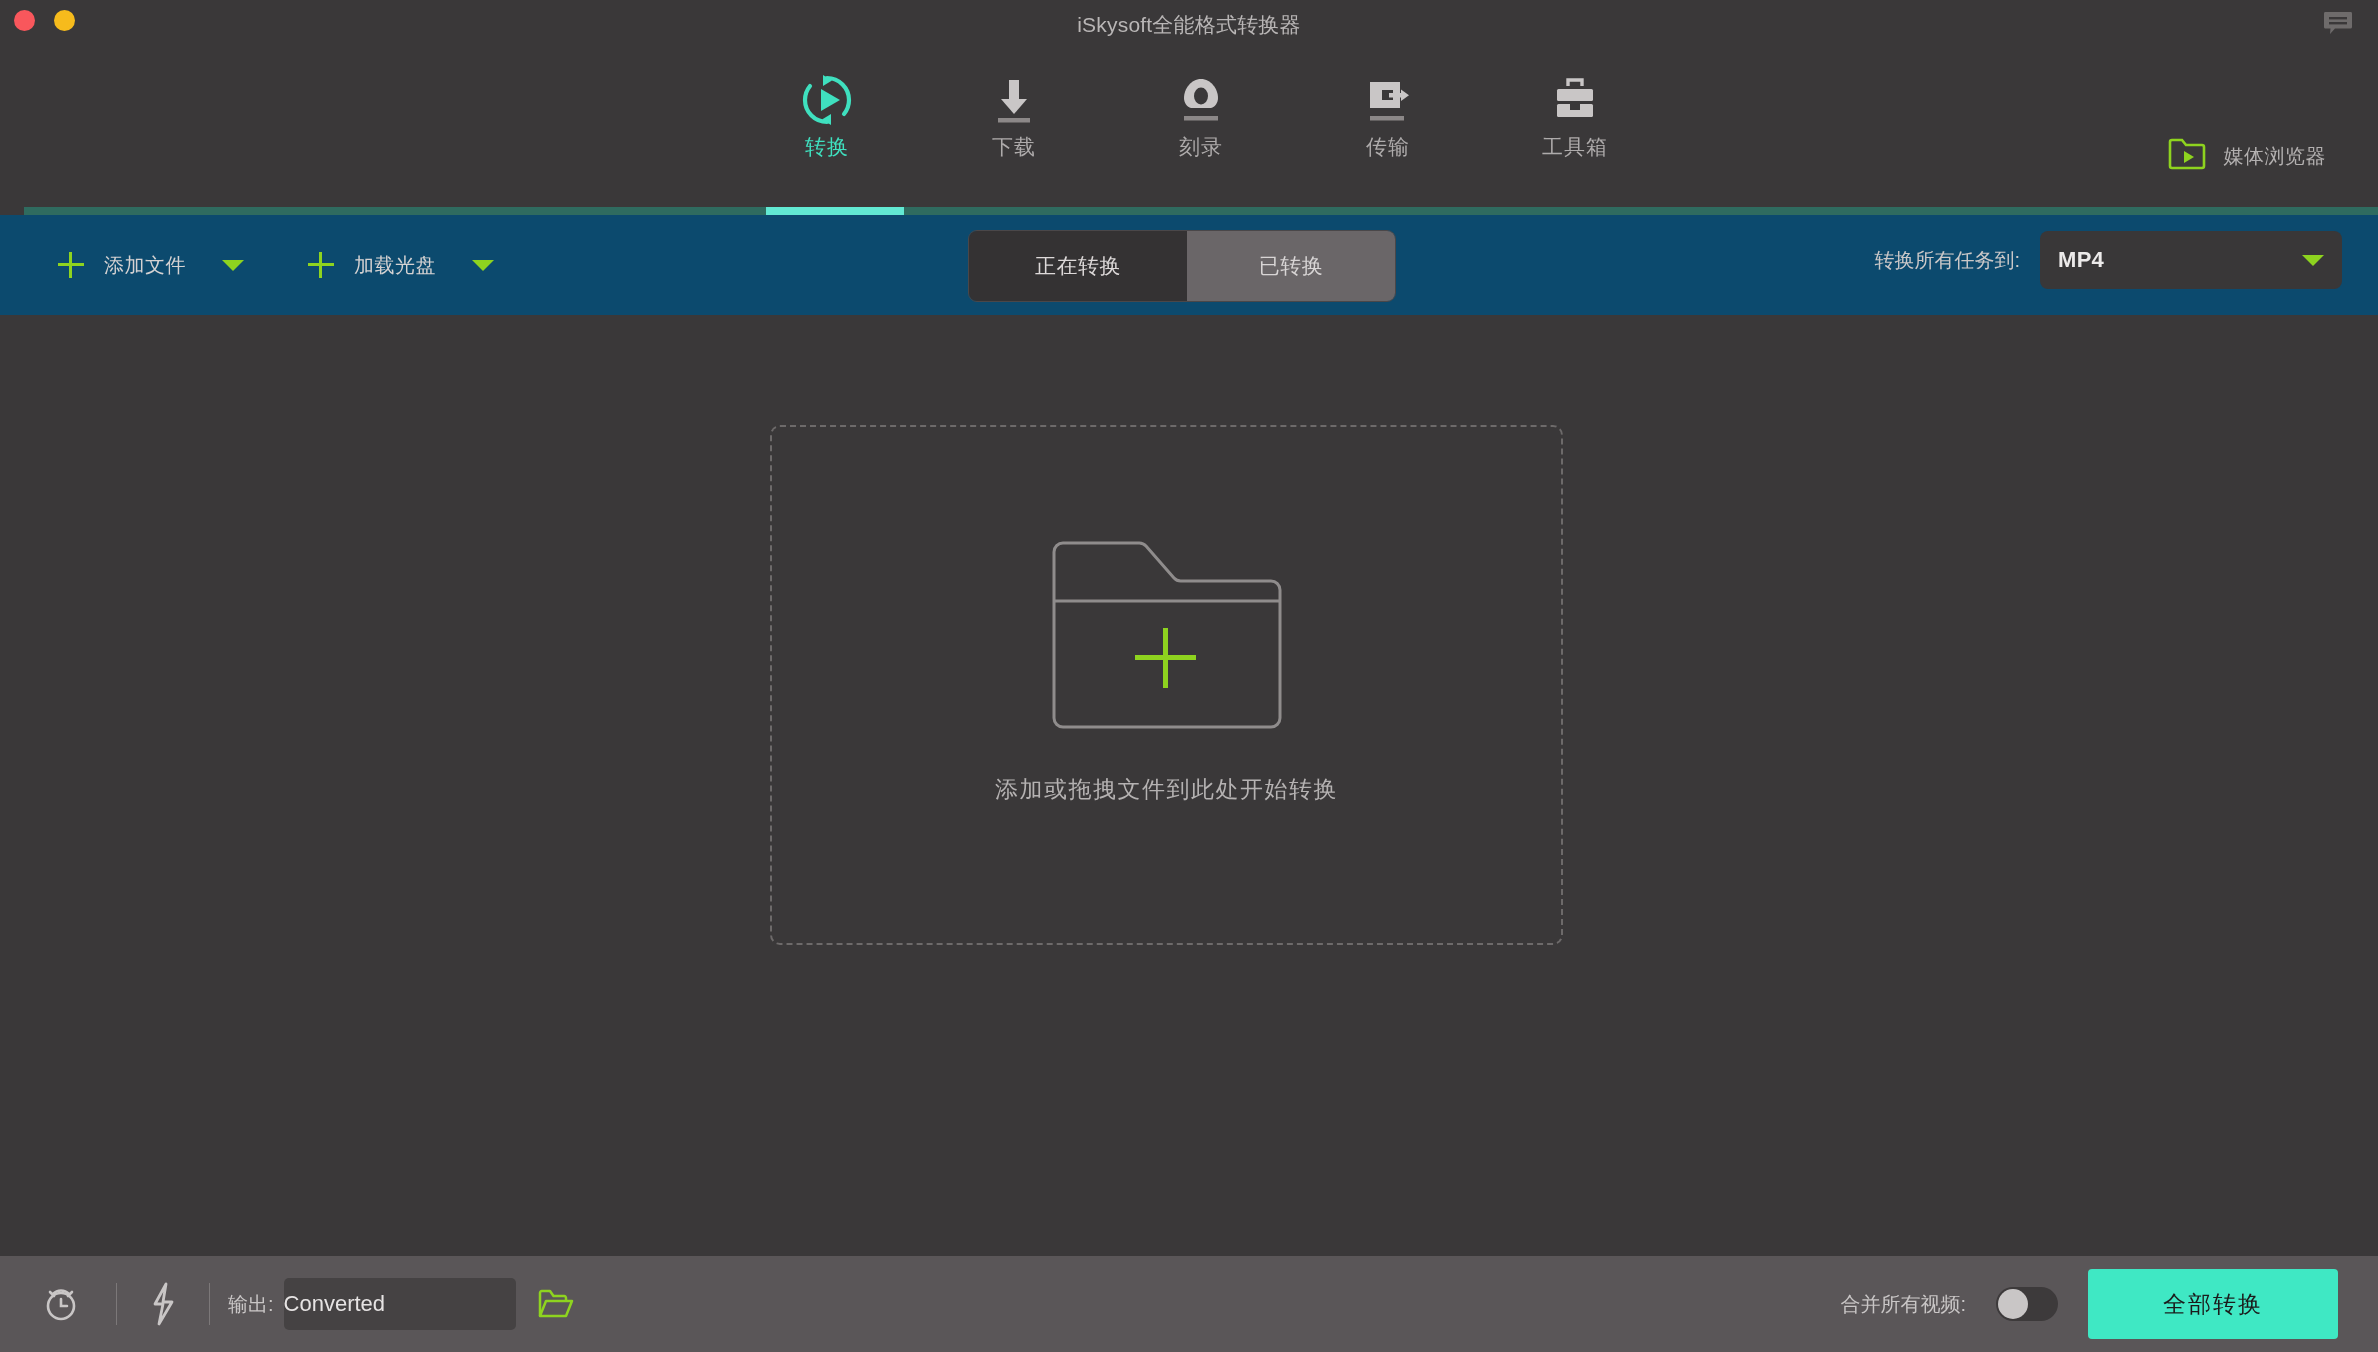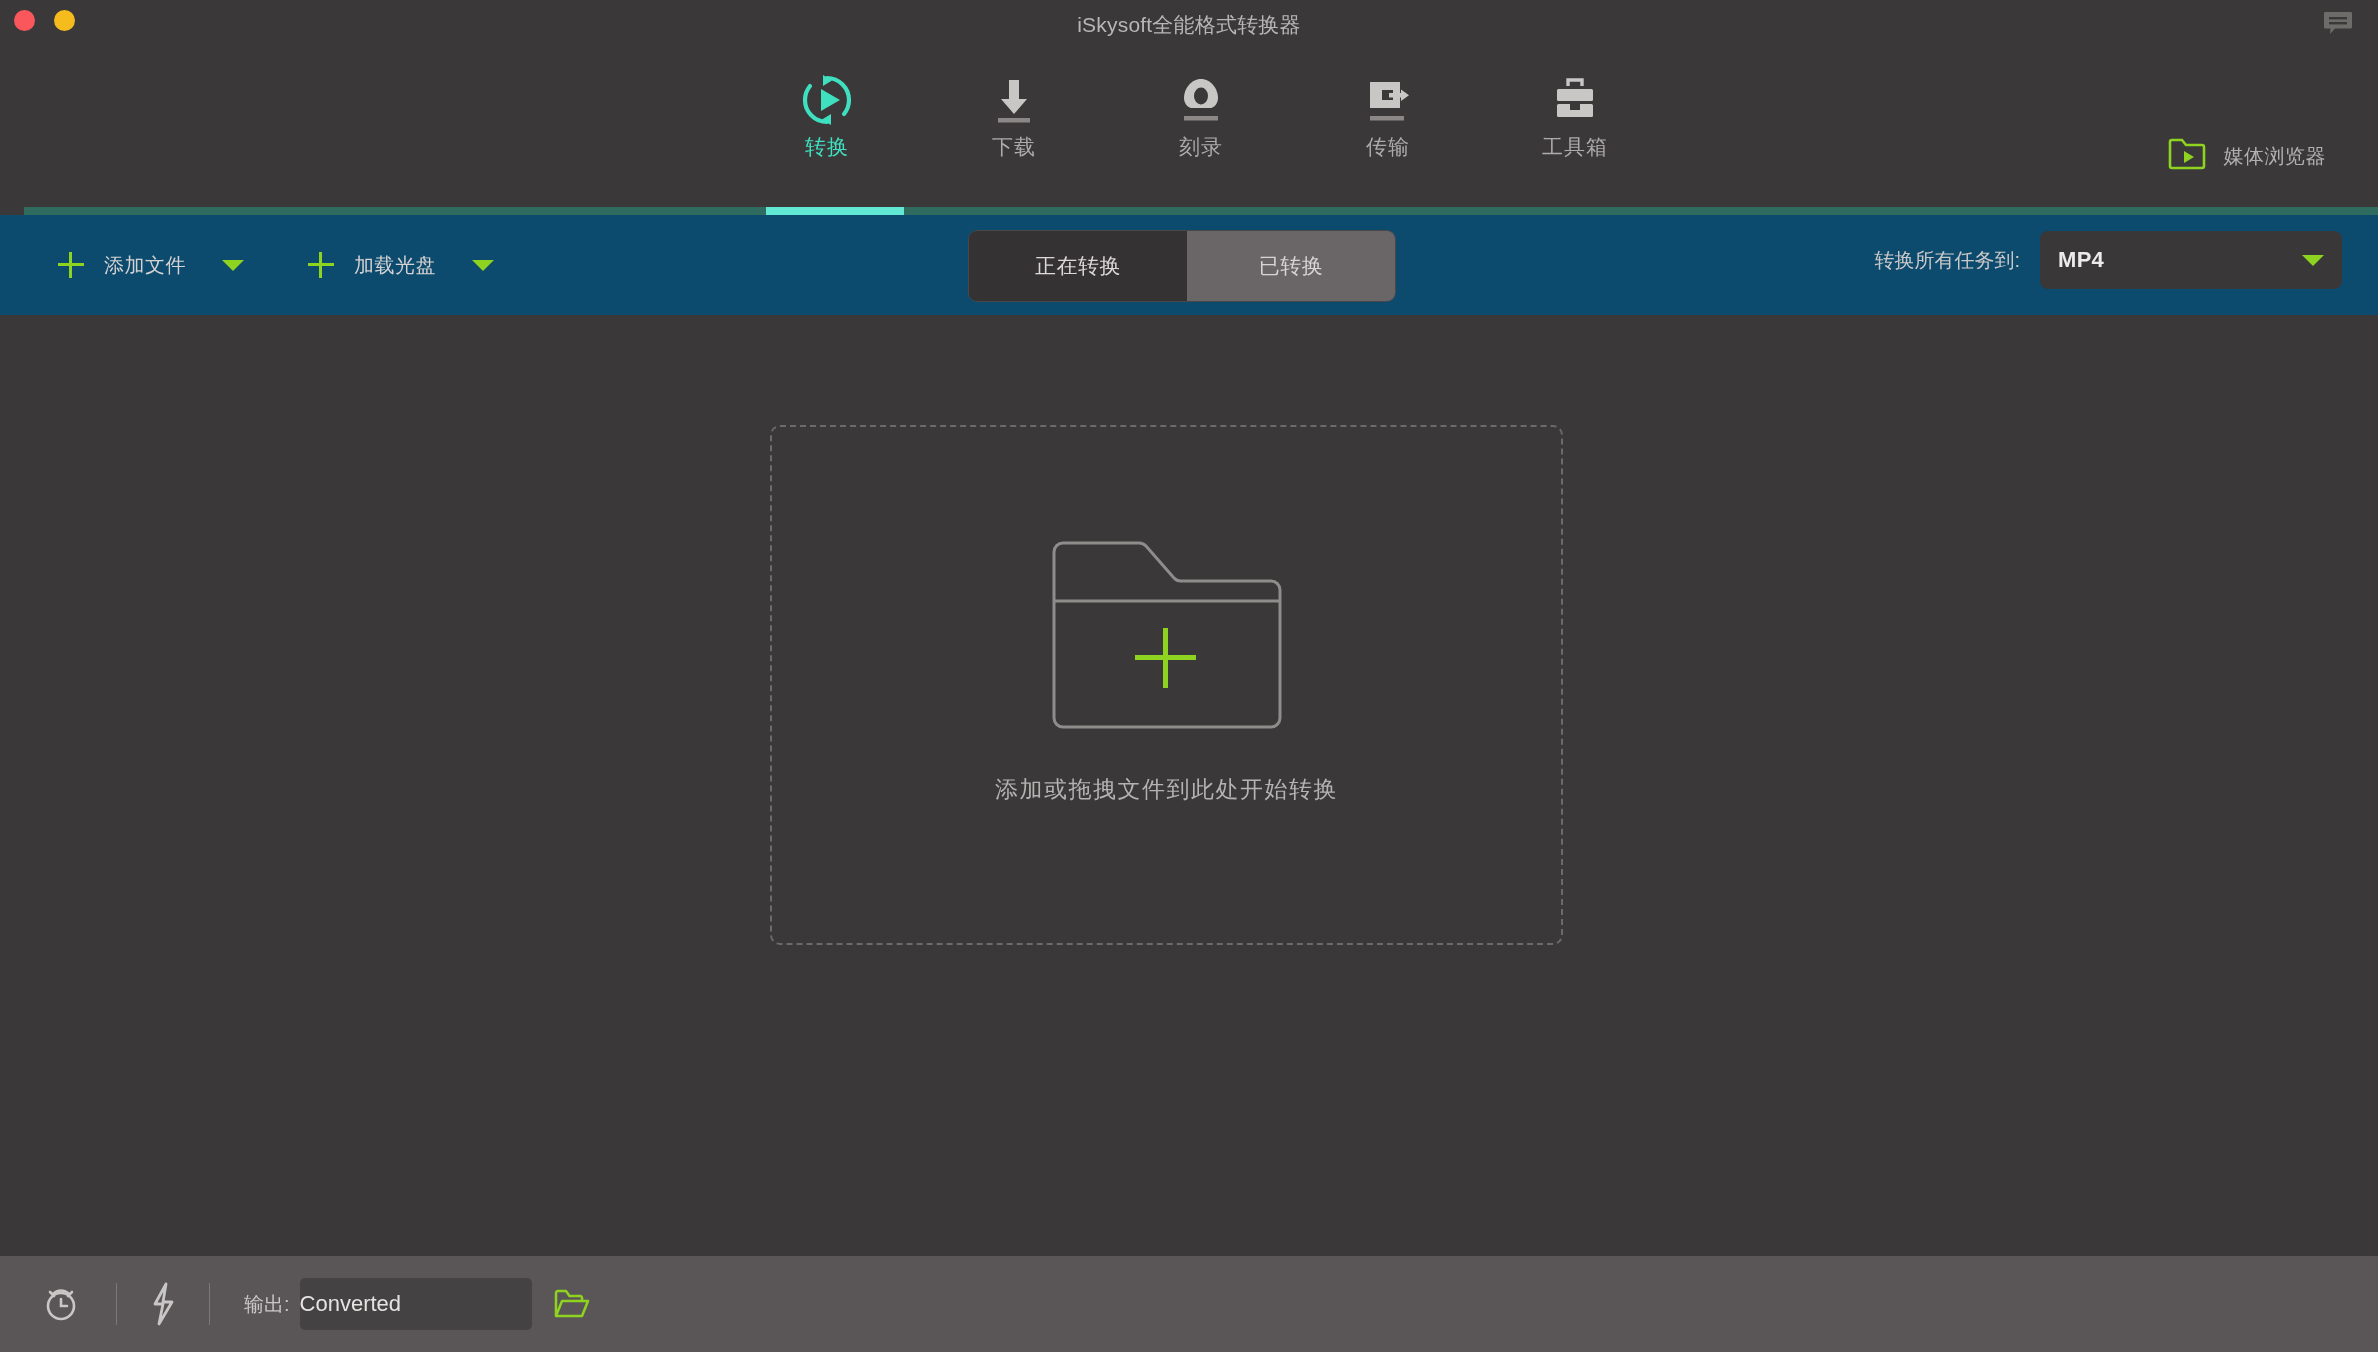--- a/index.html
+++ b/index.html
@@ -382,30 +382,37 @@
       <div class="vdiv" style="margin-left: 34px;"></div>
 
       <div class="bb-icon" style="margin-left: 32px;">
         <svg width="28" height="44" viewBox="0 0 28 44">
           <path d="M17 2 L6 22 H14 L10 42 L23 20 H14 Z" fill="none" stroke="#c9c6c6" stroke-width="2.8" stroke-linejoin="round"></path>
         </svg>
       </div>
 
       <div class="vdiv" style="margin-left: 32px;"></div>
 
-      <span class="out-label" style="margin-left: 34px;">输出:</span>
+      <span class="out-label" style="margin-left: 18px;">输出:</span>
 
       <div class="out-select">
         <span class="sel-value">Converted</span>
         <span class="caret gray"></span>
       </div>
 
       <div class="bb-icon" style="margin-left: 22px;">
         <svg width="36" height="30" viewBox="0 0 36 30">
           <path d="M2 27 V4 A1.8 1.8 0 0 1 4 2 H12 L15.5 7 H26 A1.8 1.8 0 0 1 28 9 V12" fill="none" stroke="#8ed31f" stroke-width="2.5" stroke-linejoin="round"></path>
           <path d="M2 27 L8 12 H34 L28 27 Z" fill="none" stroke="#8ed31f" stroke-width="2.5" stroke-linejoin="round"></path>
         </svg>
       </div>
     </div>
 
+    <div class="bb-right">
+      <span class="merge-label">合并所有视频:</span>
+      <div class="toggle">
+        <div class="knob"></div>
+      </div>
+      <button class="convert-btn">全部转换</button>
+    </div>
   </div>
 
 </div>
 
 </body></html>

